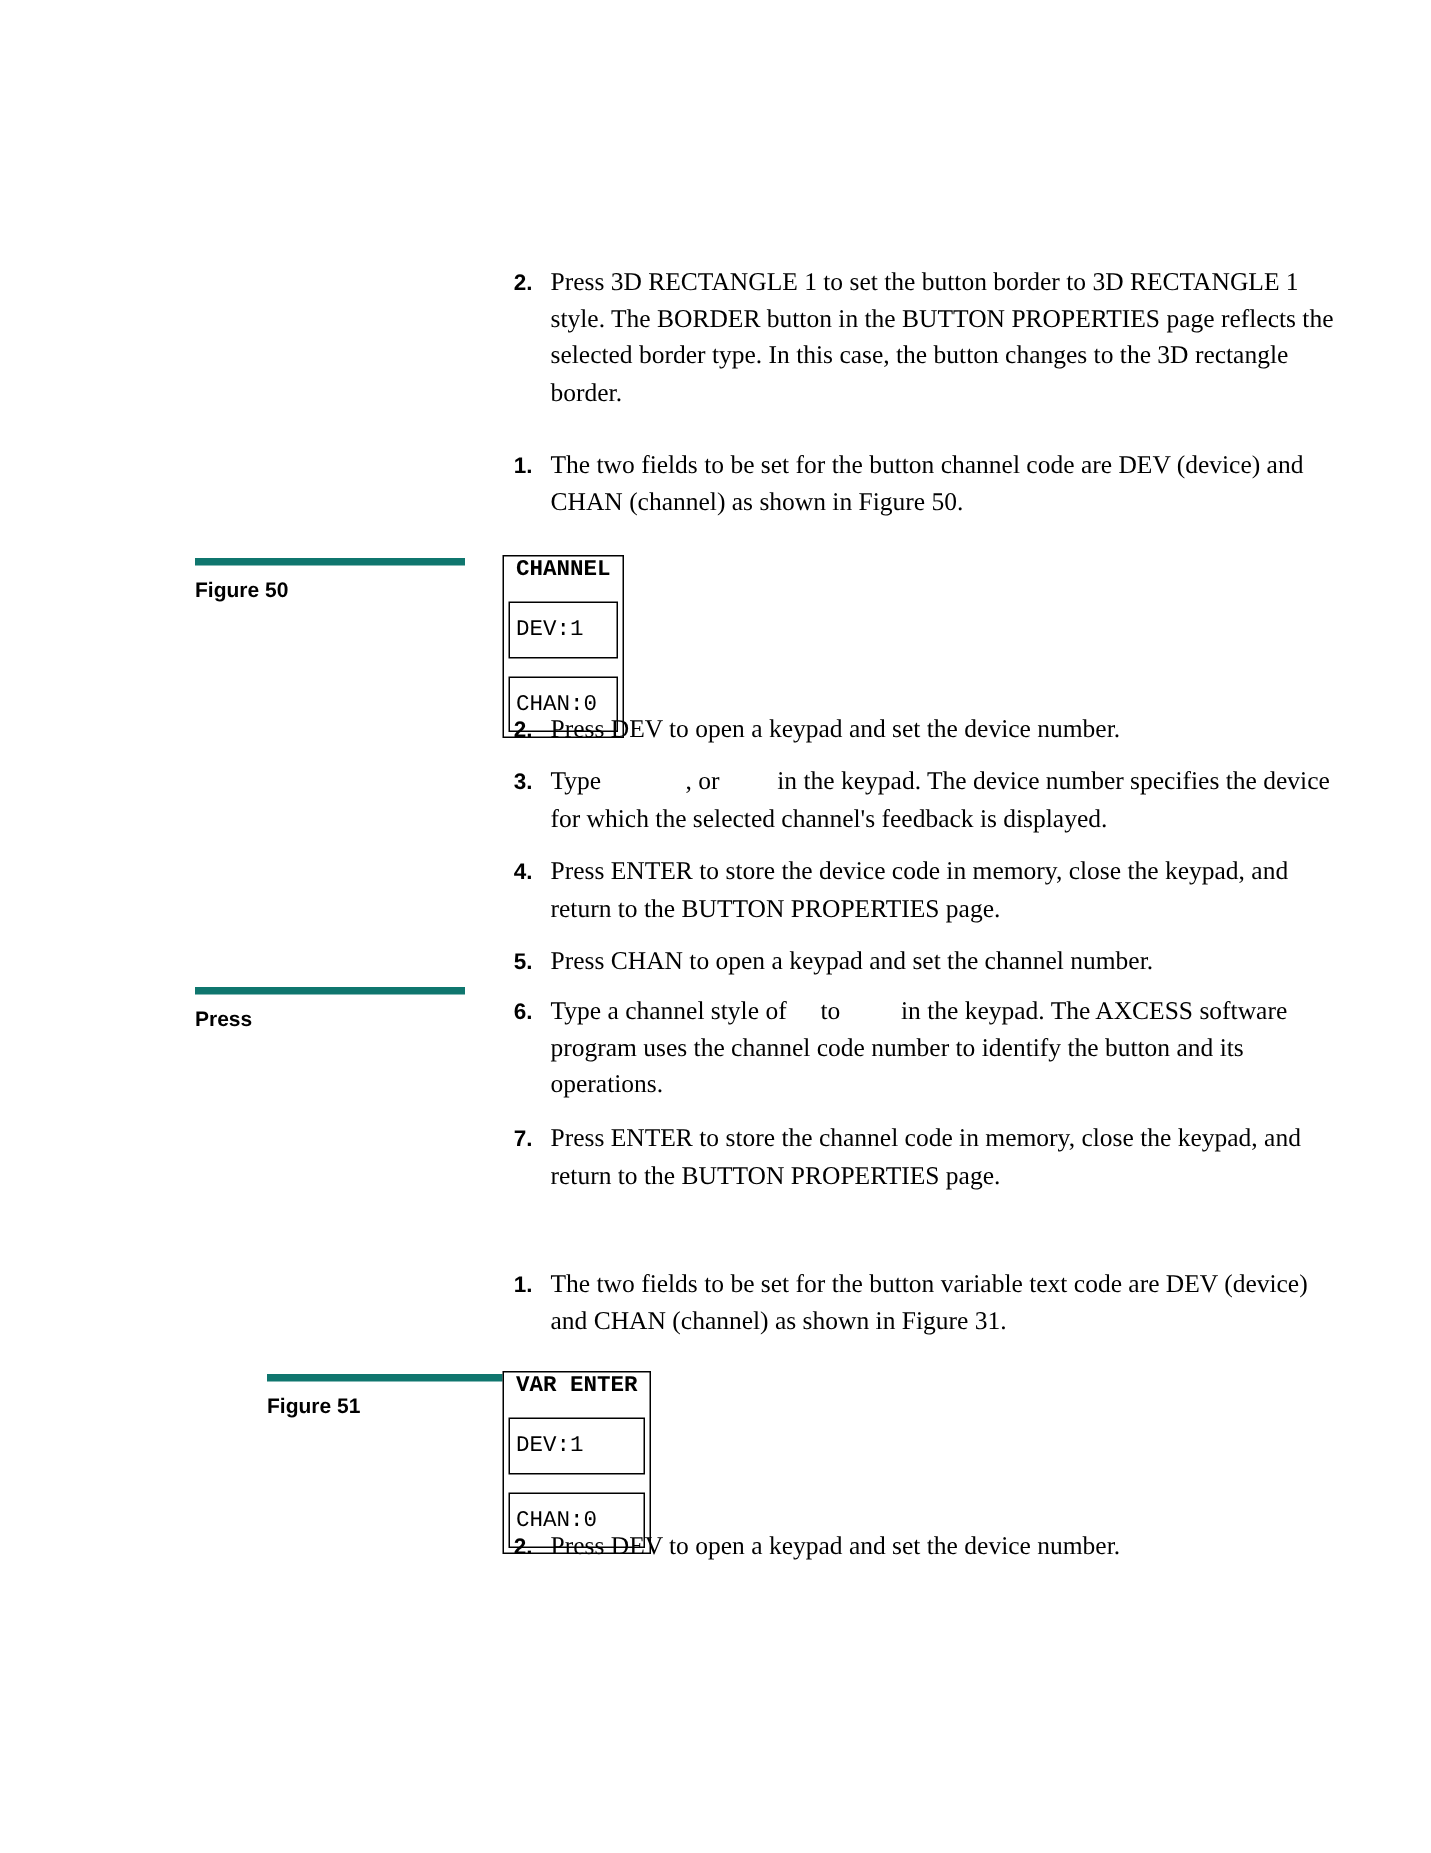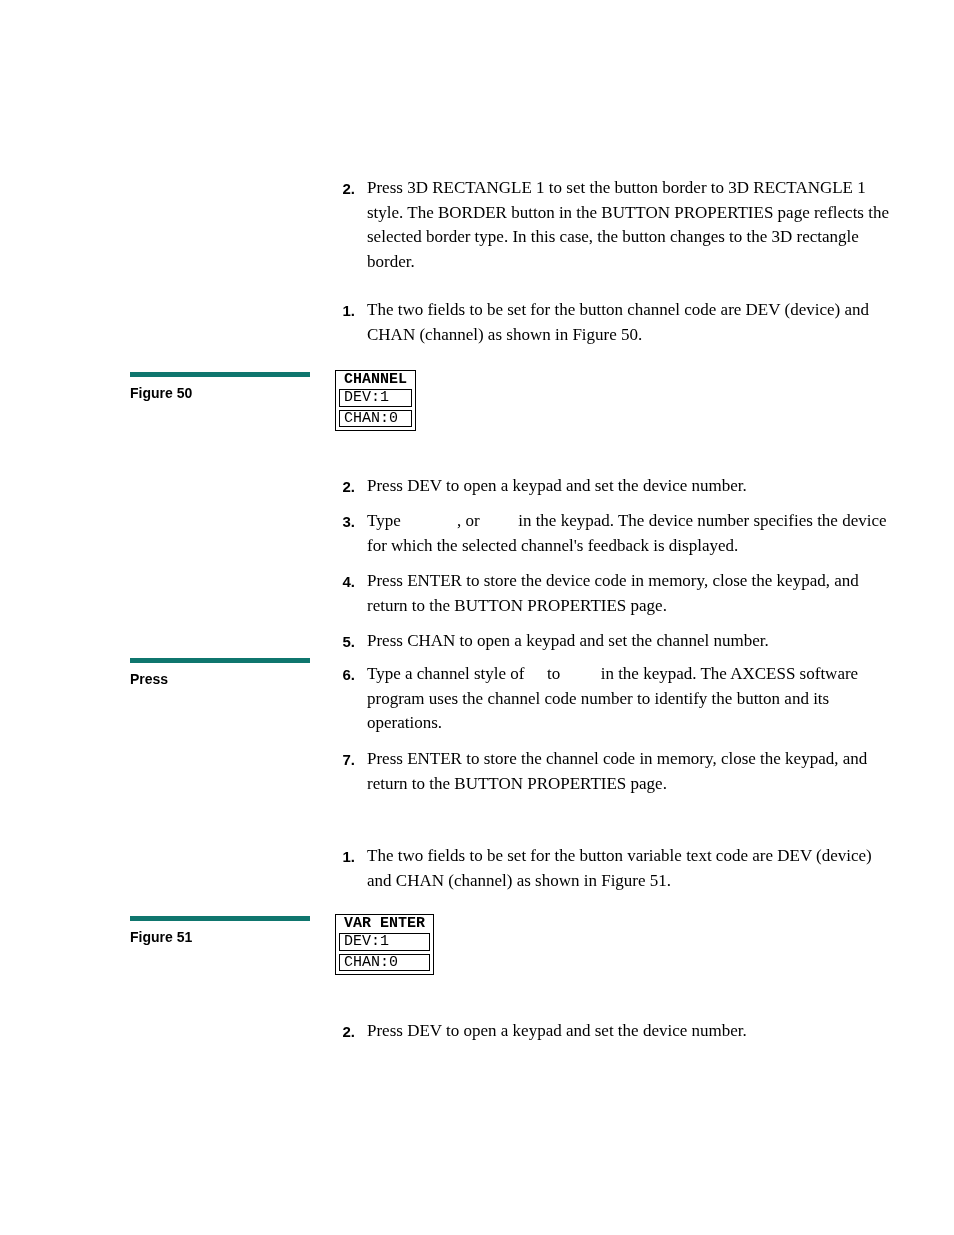--- a/index.html
+++ b/index.html
@@ -48,22 +48,22 @@
     line-height: 1.05;
     display: inline-block;
   }
   .lcd-header {
     text-align: right;
     font-weight: 600;
     padding: 1px 8px;
   }
   .lcd-row {
     border: 1px solid #000;
-    margin: 0 3px 3px 3px;
-    padding: 0 4px;
+    margin: 12px 3px 3px 3px;
+    padding: 10px 4px;
     letter-spacing: 0px;
   }
   .sidebar-label {
     font-family: "Helvetica Neue", Helvetica, Arial, sans-serif;
     font-weight: 700;
     font-size: 14px;
     border-top: 5px solid #0f766e;
     padding-top: 6px;
   }
   .list-text { flex: 1; }
@@ -145,25 +145,25 @@
   <div class="right-col" style="top:747px;">
     <div class="num-list-item">
       <div class="num">7.</div>
       <div class="list-text">Press ENTER to store the channel code in memory, close the keypad, and return to the BUTTON PROPERTIES page.</div>
     </div>
   </div>
 
   <div class="right-col" style="top:844px;">
     <div class="num-list-item">
       <div class="num">1.</div>
-      <div class="list-text">The two fields to be set for the button variable text code are DEV (device) and CHAN (channel) as shown in Figure 51.</div>
+      <div class="list-text">The two fields to be set for the button variable text code are DEV (device) and CHAN (channel) as shown in Figure 31.</div>
     </div>
   </div>
 
-  <div class="left-col" style="top:916px;">
+  <div class="left-col" style="top:916px;margin-left:48px;">
     <div class="sidebar-label">Figure 51</div>
   </div>
 
   <div style="position:absolute; left:335px; top:914px;">
     <div class="lcd-box">
       <div class="lcd-header">VAR ENTER</div>
       <div class="lcd-row">DEV:1</div>
       <div class="lcd-row">CHAN:0</div>
     </div>
   </div>

